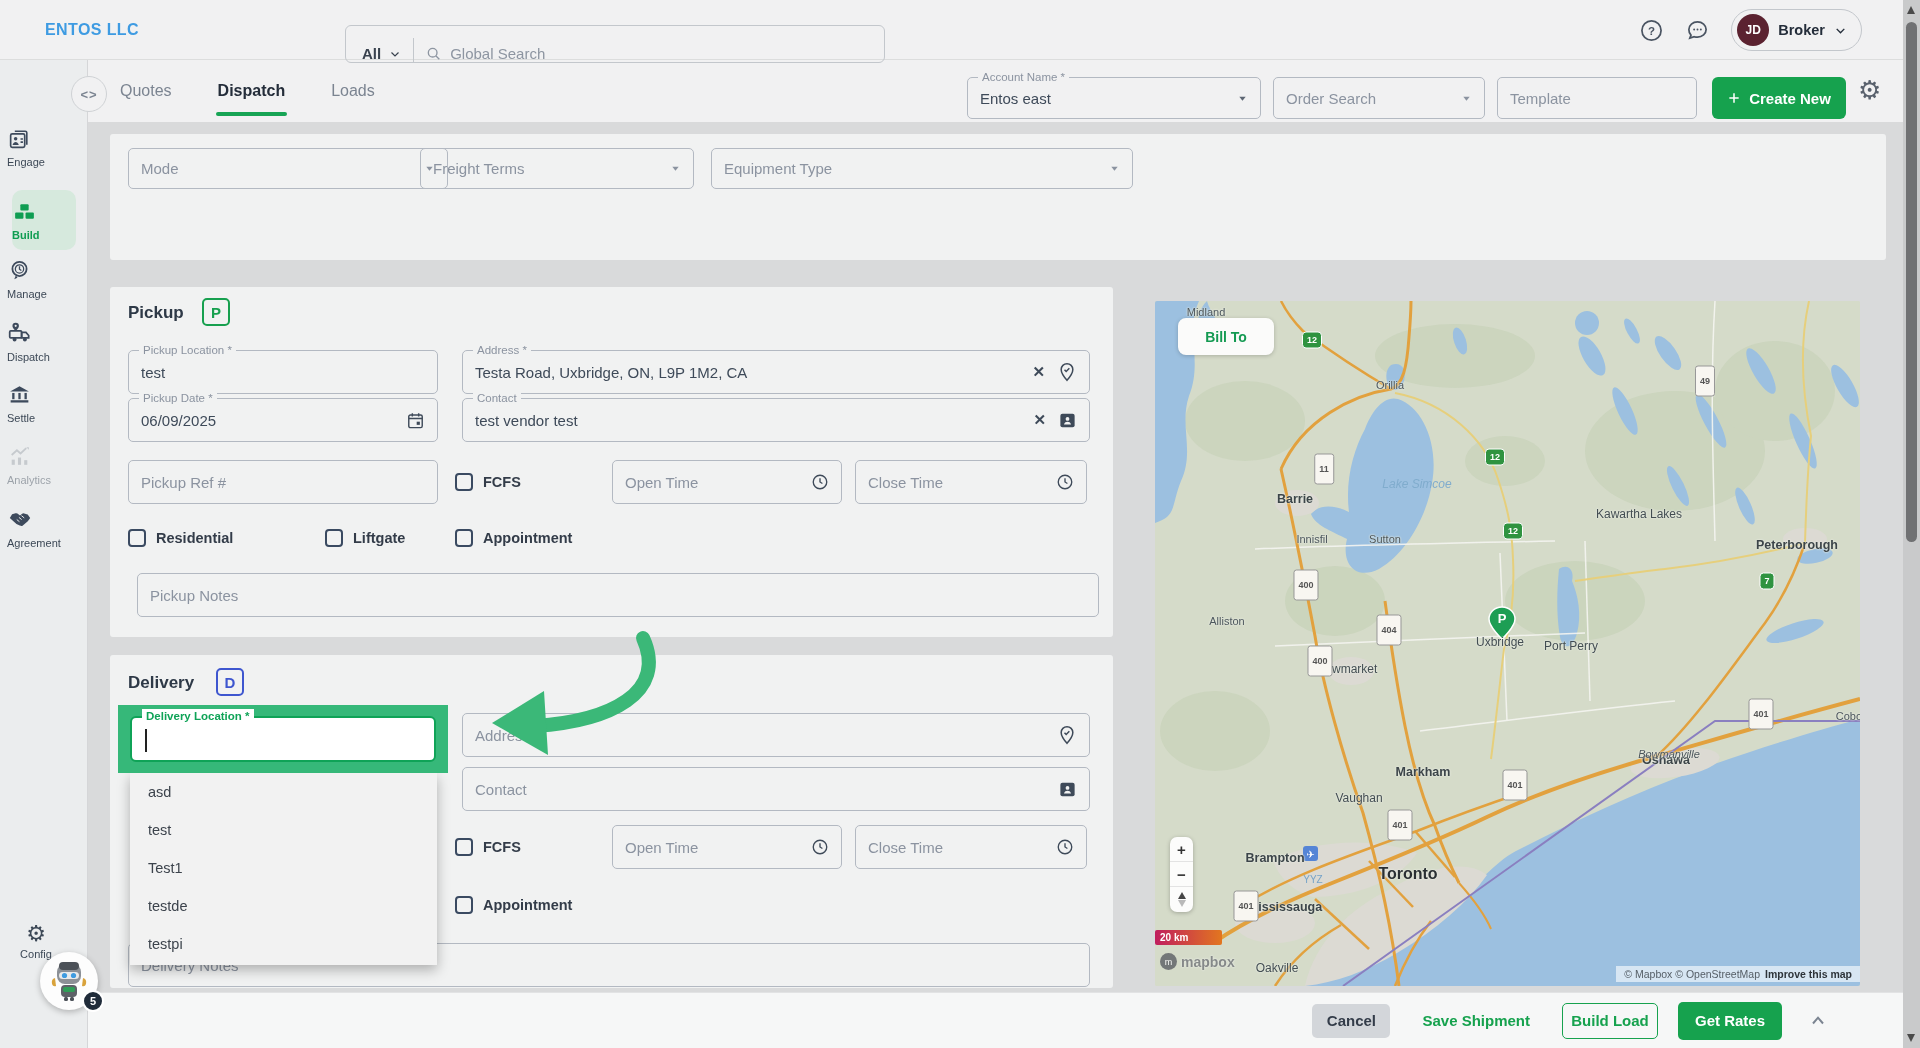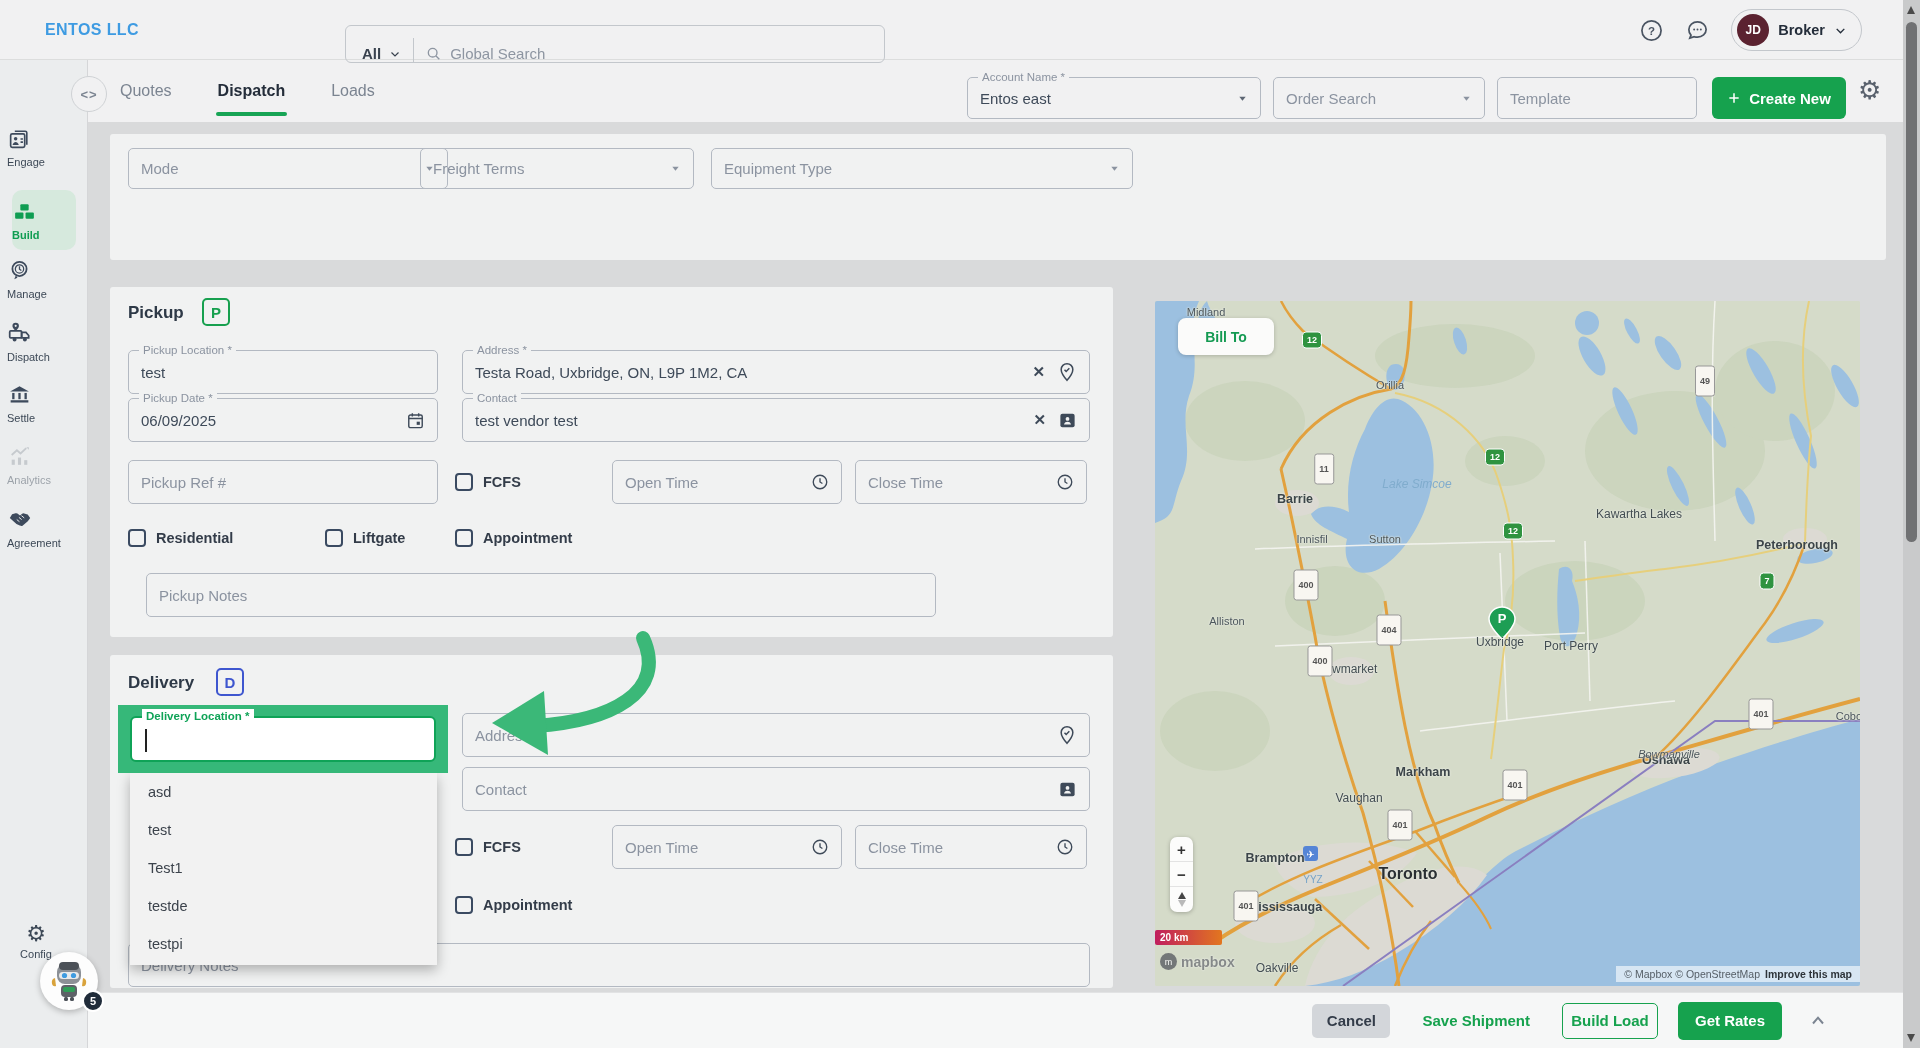--- a/index.html
+++ b/index.html
@@ -392,21 +392,21 @@
     </div>
     <div class="cbrow" style="left:215px;top:229px">
       <span class="cbox"></span>
       <span>Liftgate</span>
     </div>
     <div class="cbrow" style="left:345px;top:229px">
       <span class="cbox"></span>
       <span>Appointment</span>
     </div>
 
-    <div class="nfield" style="left:36px;top:286px;width:790px;height:44px">
+    <div class="nfield" style="left:27px;top:286px;width:962px;height:44px">
       <div class="inner">
           <span class="ph">Pickup Notes</span>
         </div>
     </div>
   </section>
 
   <section class="card" style="left:110px;top:655px;width:1003px;height:333px">
     <h2 class="heading" style="left:18px;top:18px">Delivery</h2>
     <div class="sbadge d" style="left:106px;top:13px">D</div>
 

